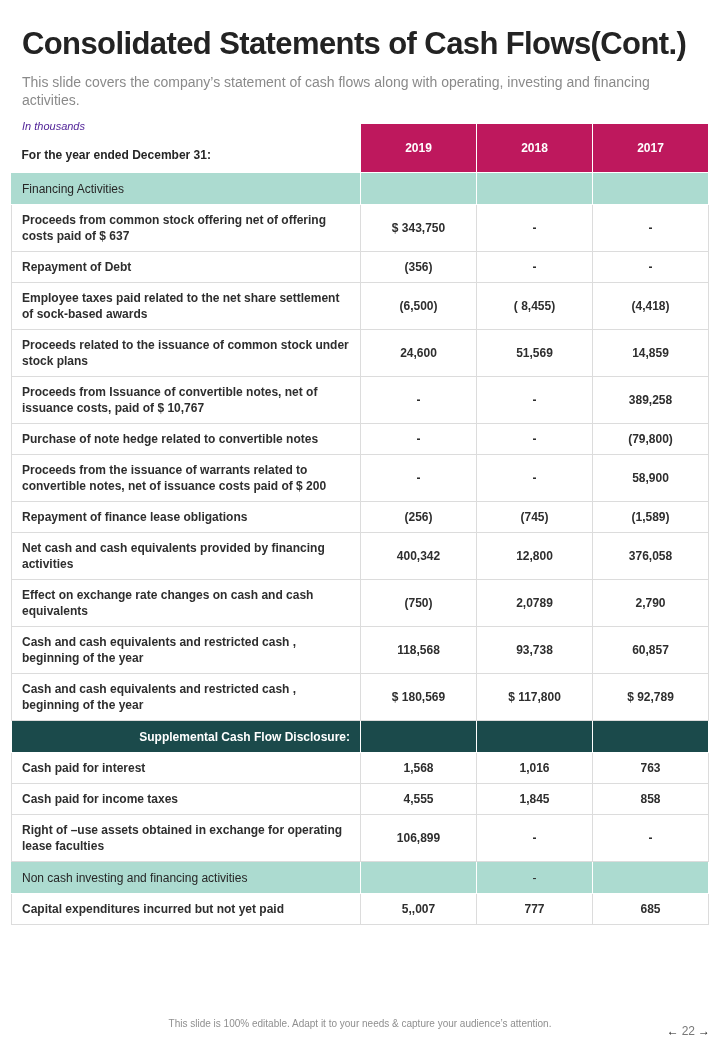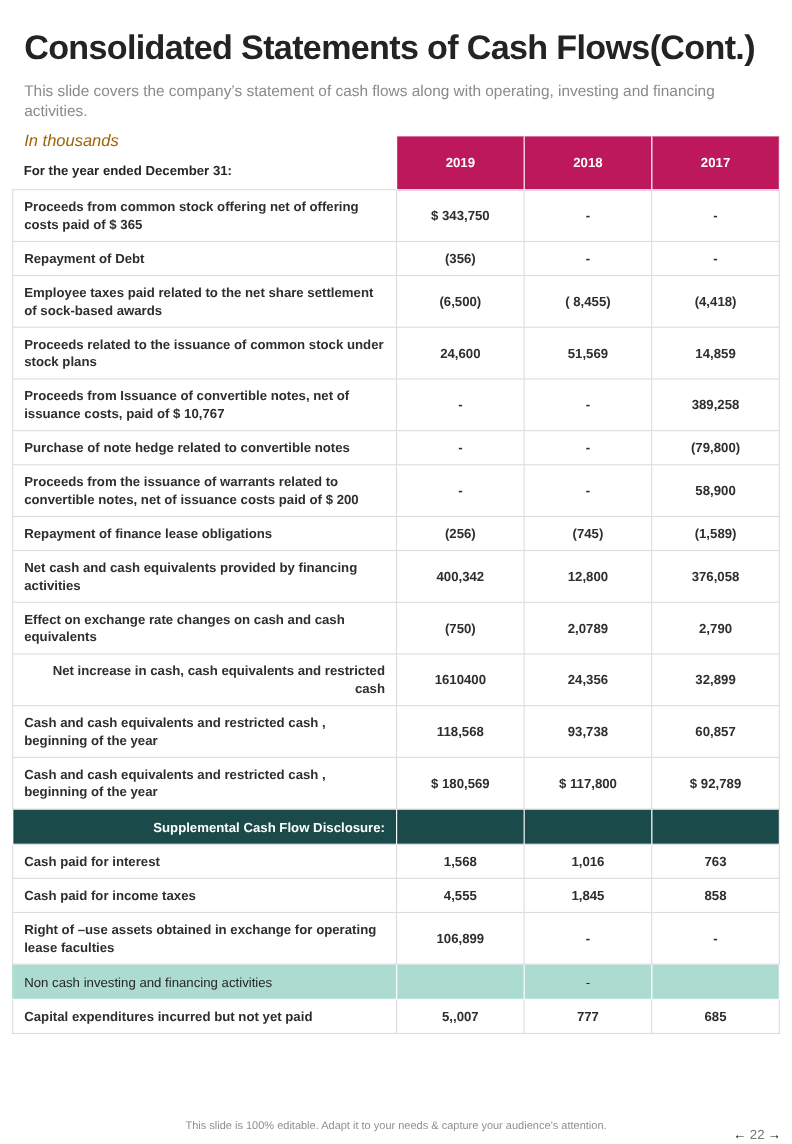--- a/index.html
+++ b/index.html
@@ -2,21 +2,21 @@
 <html><head>
   <meta charset="utf-8">
   <style>
     html, body { margin: 0; padding: 0; background: #ffffff; }
     body { width: 720px; height: 1040px; position: relative; overflow: hidden;
            font-family: "Liberation Sans", "DejaVu Sans", sans-serif; color: #262626; }
     .title { position: absolute; left: 22px; top: 26px; margin: 0; font-size: 31px; font-weight: bold;
              color: #232323; letter-spacing: -0.6px; font-family: "Liberation Sans", sans-serif; }
     .subtitle { position: absolute; left: 22px; top: 73px; width: 680px; margin: 0; font-size: 14px;
                 line-height: 18px; color: #8a8a8a; font-family: "Liberation Sans", sans-serif; }
-    .units { position: absolute; left: 22px; top: 120px; font-size: 15px; font-style: italic; color: #a16207; }
+    .units { position: absolute; left: 22px; top: 120px; font-size: 11px; font-style: italic; color: #4c1d95; }
     .table { position: absolute; left: 11px; top: 124px; width: 698px; border-collapse: collapse;
              table-layout: fixed; font-size: 12px; }
     .table td { border: 1px solid #dcdcdc; padding: 0 10px; vertical-align: middle; }
     .table col.c-label { width: 349px; }
     .table col.c-val { width: 116px; }
     .hdr td { height: 38px; }
     .hdr td.label-cell { border: none; font-weight: bold; font-size: 12px; color: #262626;
                          vertical-align: bottom; padding-bottom: 10px; }
     .hdr td.year { background: #be185d; color: #ffffff; font-weight: bold; text-align: center;
                    border: 1px solid #ffffff; border-top: none; }
@@ -48,22 +48,28 @@
       <col class="c-val">
       <col class="c-val">
   </colgroup>
   <tbody id="tbody">
     <tr class="hdr">
       <td class="label-cell">For the year ended December 31:</td>
       <td class="year">2019</td>
       <td class="year">2018</td>
       <td class="year">2017</td>
     </tr>
+  <tr class="sec">
+        <td class="lbl" style="font-weight: normal;">Financing  Activities</td>
+        <td class="val" style="font-weight: normal;"></td>
+        <td class="val" style="font-weight: normal;"></td>
+        <td class="val" style="font-weight: normal;"></td>
+      </tr>
       <tr class="r2">
-        <td class="lbl">Proceeds from common stock offering net of offering costs paid of $ 365</td>
+        <td class="lbl">Proceeds from common stock offering net of offering costs paid of $ 637</td>
         <td class="val">$ 343,750</td>
         <td class="val">-</td>
         <td class="val">-</td>
       </tr>
       <tr class="r1">
         <td class="lbl">Repayment of Debt</td>
         <td class="val">(356)</td>
         <td class="val">-</td>
         <td class="val">-</td>
       </tr>
@@ -107,26 +113,20 @@
         <td class="lbl">Net cash and cash equivalents  provided by financing activities</td>
         <td class="val">400,342</td>
         <td class="val">12,800</td>
         <td class="val">376,058</td>
       </tr>
       <tr class="r2">
         <td class="lbl">Effect on exchange rate changes on cash and cash equivalents</td>
         <td class="val">(750)</td>
         <td class="val">2,0789</td>
         <td class="val">2,790</td>
-      </tr>
-      <tr class="r2">
-        <td class="lbl right">Net increase in cash, cash equivalents  and restricted cash</td>
-        <td class="val">1610400</td>
-        <td class="val">24,356</td>
-        <td class="val">32,899</td>
       </tr>
       <tr class="r2">
         <td class="lbl">Cash and cash equivalents and restricted cash , beginning  of the year</td>
         <td class="val">118,568</td>
         <td class="val">93,738</td>
         <td class="val">60,857</td>
       </tr>
       <tr class="r2">
         <td class="lbl">Cash and cash equivalents and restricted cash , beginning  of the year</td>
         <td class="val">$ 180,569</td>

